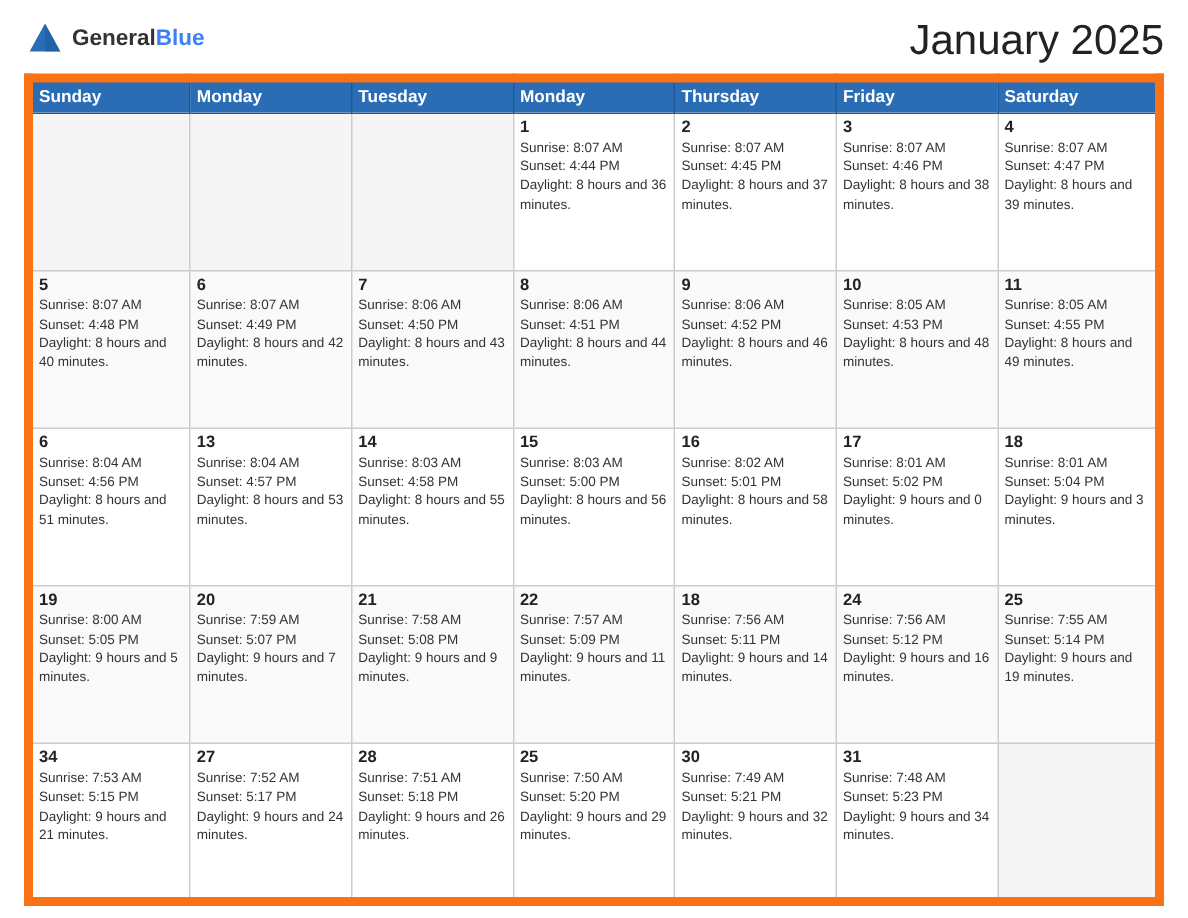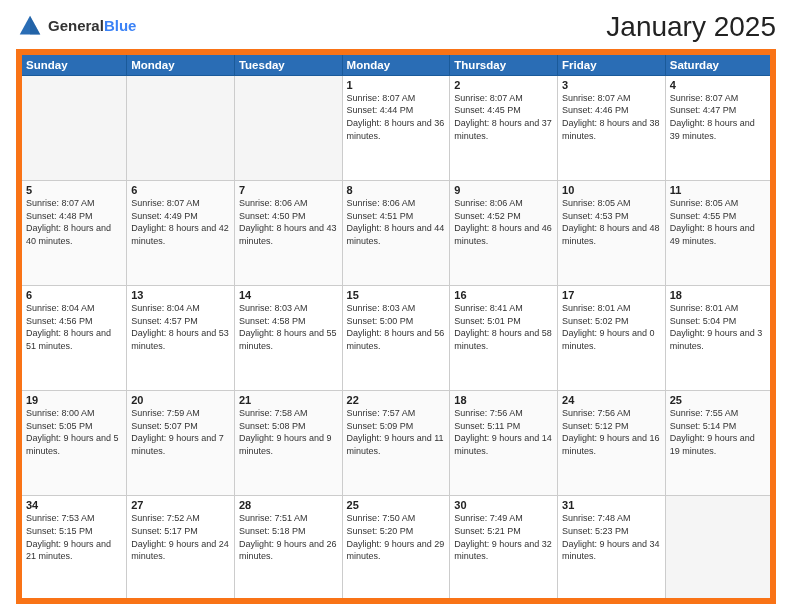--- a/index.html
+++ b/index.html
@@ -233,21 +233,21 @@
 Daylight: 8 hours and 55 minutes.</div>
           </td>
           <td>
             <span class="day-num">15</span>
             <div class="day-info" style="white-space: pre-line;">Sunrise: 8:03 AM
 Sunset: 5:00 PM
 Daylight: 8 hours and 56 minutes.</div>
           </td>
           <td>
             <span class="day-num">16</span>
-            <div class="day-info" style="white-space: pre-line;">Sunrise: 8:41 AM
+            <div class="day-info" style="white-space: pre-line;">Sunrise: 8:02 AM
 Sunset: 5:01 PM
 Daylight: 8 hours and 58 minutes.</div>
           </td>
           <td>
             <span class="day-num">17</span>
             <div class="day-info" style="white-space: pre-line;">Sunrise: 8:01 AM
 Sunset: 5:02 PM
 Daylight: 9 hours and 0 minutes.</div>
           </td>
           <td>

